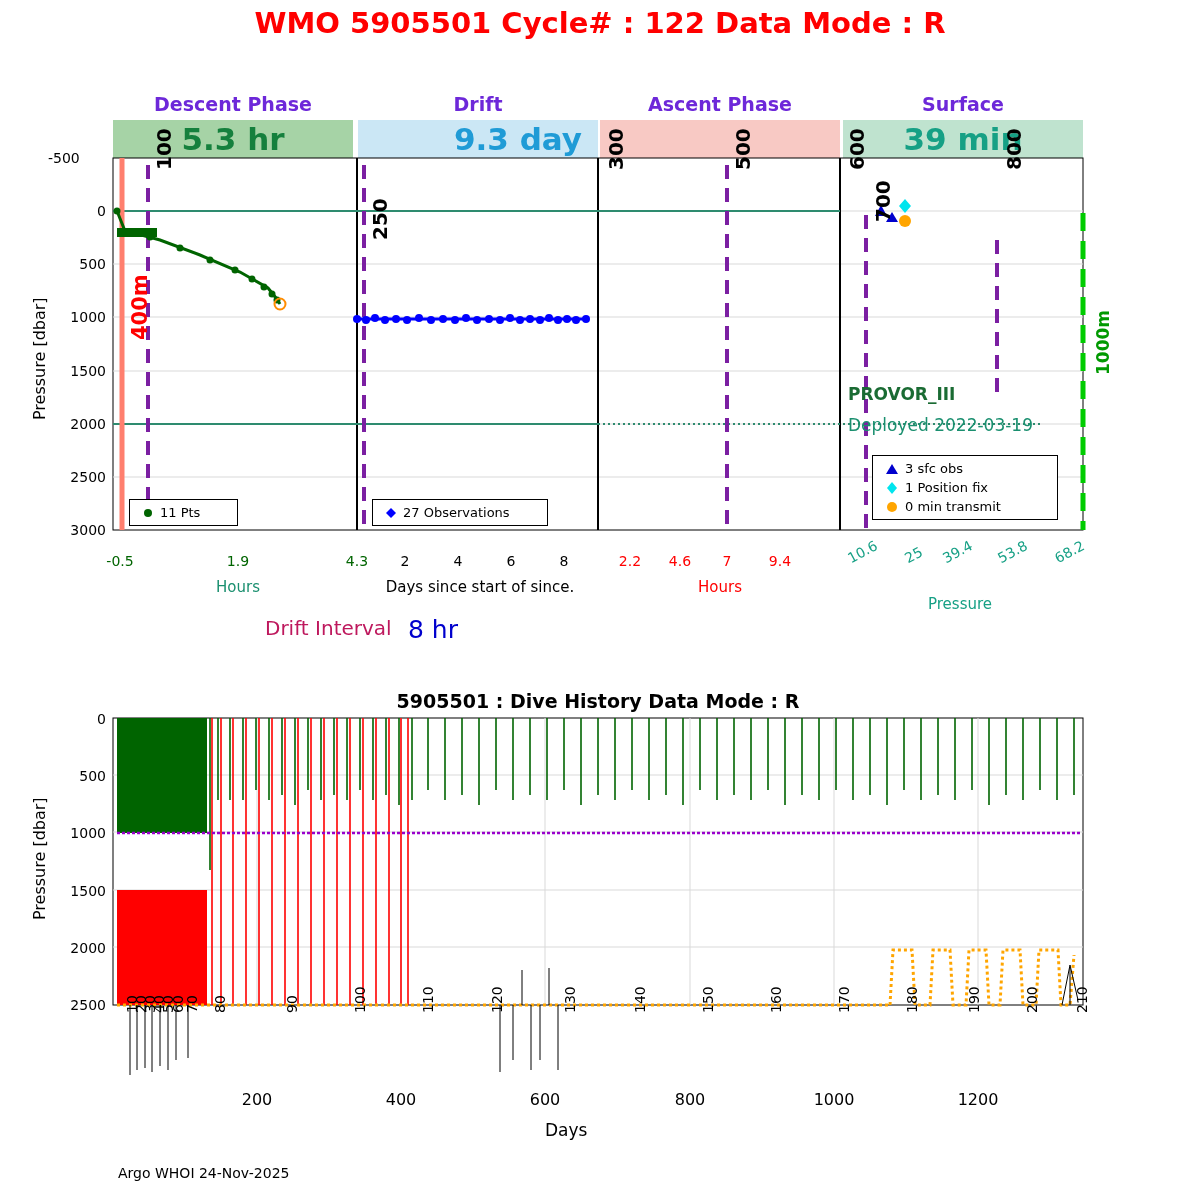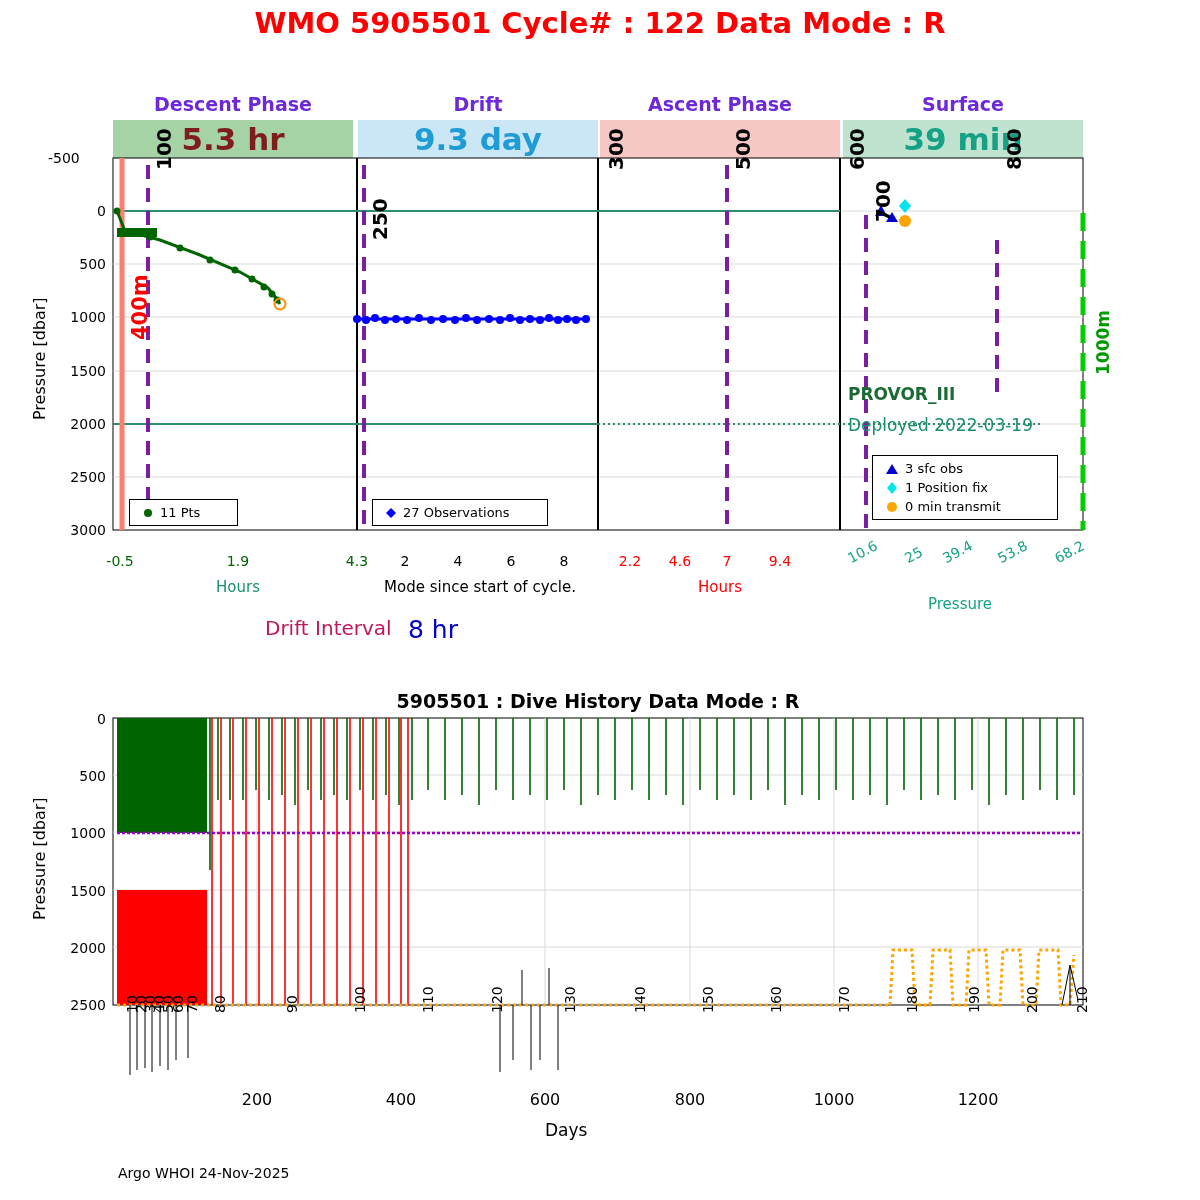--- a/index.html
+++ b/index.html
@@ -21,24 +21,24 @@
 <body>
 
 <div class="abs ttl" style="left:0;top:6px;width:1200px;text-align:center;">WMO 5905501   Cycle# : 122   Data Mode : R</div>
 
 <div class="abs phase-hdr" style="left:113px;top:93px;width:240px;">Descent Phase</div>
 <div class="abs phase-hdr" style="left:358px;top:93px;width:240px;">Drift</div>
 <div class="abs phase-hdr" style="left:600px;top:93px;width:240px;">Ascent Phase</div>
 <div class="abs phase-hdr" style="left:843px;top:93px;width:240px;">Surface</div>
 
 <div class="band" style="left:113px;width:240px;background:#a6d3a6;"></div>
-<div class="abs band-lbl" style="left:113px;top:120px;width:240px;color:#7f1d1d;">5.3 hr</div>
+<div class="abs band-lbl" style="left:113px;top:120px;width:240px;color:#15803d;">5.3 hr</div>
 
 <div class="band" style="left:358px;width:240px;background:#cbe7f5;"></div>
-<div class="abs band-lbl" style="left:358px;top:120px;width:240px;color:#1f9bd6;">9.3 day</div>
+<div class="abs band-lbl" style="left:358px;top:120px;width:240px;color:#1f9bd6;padding-left:40px;">9.3 day</div>
 
 <div class="band" style="left:600px;width:240px;background:#f8c9c4;"></div>
 <div class="abs band-lbl" style="left:600px;top:120px;width:240px;color:#ff0000;"></div>
 
 <div class="band" style="left:843px;width:240px;background:#bfe3cf;"></div>
 <div class="abs band-lbl" style="left:843px;top:120px;width:240px;color:#16a085;">39 min</div>
 
 <svg class="abs" style="left:0;top:0;" width="1200" height="660">
 
   <rect x="113" y="158" width="970" height="372" fill="#ffffff" stroke="#000000" stroke-width="1"></rect>
@@ -188,21 +188,21 @@
 
 <div class="abs tick" style="left:90px;top:553px;width:60px;text-align:center;color:#006400;">-0.5</div>
 <div class="abs tick" style="left:208px;top:553px;width:60px;text-align:center;color:#006400;">1.9</div>
 <div class="abs tick" style="left:327px;top:553px;width:60px;text-align:center;color:#006400;">4.3</div>
 <div class="abs axlabel" style="left:178px;top:578px;width:120px;text-align:center;color:#1a8f6f;">Hours</div>
 
 <div class="abs tick" style="left:390px;top:553px;width:30px;text-align:center;">2</div>
 <div class="abs tick" style="left:443px;top:553px;width:30px;text-align:center;">4</div>
 <div class="abs tick" style="left:496px;top:553px;width:30px;text-align:center;">6</div>
 <div class="abs tick" style="left:549px;top:553px;width:30px;text-align:center;">8</div>
-<div class="abs axlabel" style="left:345px;top:578px;width:270px;text-align:center;color:#000;">Mode since start of cycle.</div>
+<div class="abs axlabel" style="left:345px;top:578px;width:270px;text-align:center;color:#000;">Days since start of since.</div>
 
 <div class="abs tick" style="left:610px;top:553px;width:40px;text-align:center;color:#ff0000;">2.2</div>
 <div class="abs tick" style="left:660px;top:553px;width:40px;text-align:center;color:#ff0000;">4.6</div>
 <div class="abs tick" style="left:712px;top:553px;width:30px;text-align:center;color:#ff0000;">7</div>
 <div class="abs tick" style="left:760px;top:553px;width:40px;text-align:center;color:#ff0000;">9.4</div>
 <div class="abs axlabel" style="left:660px;top:578px;width:120px;text-align:center;color:#ff0000;">Hours</div>
 
 <div class="abs tick rot" style="left:845px;top:552px;color:#16a085;transform:rotate(-28deg);transform-origin:left top;white-space:nowrap;">10.6</div>
 <div class="abs tick rot" style="left:902px;top:552px;color:#16a085;transform:rotate(-28deg);transform-origin:left top;white-space:nowrap;">25</div>
 <div class="abs tick rot" style="left:940px;top:552px;color:#16a085;transform:rotate(-28deg);transform-origin:left top;white-space:nowrap;">39.4</div>

